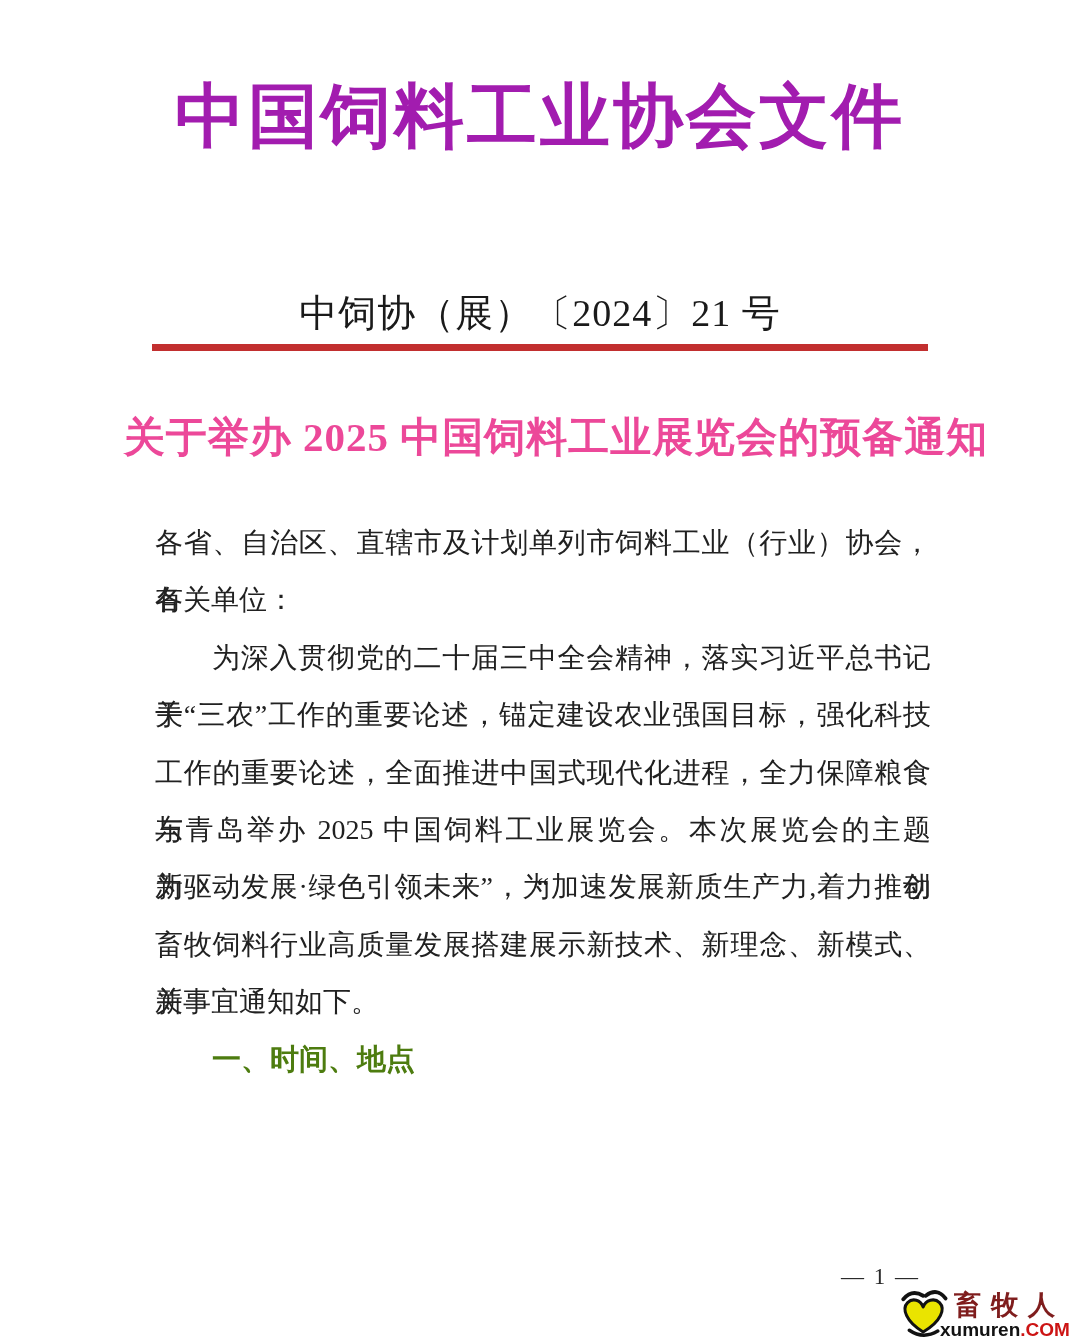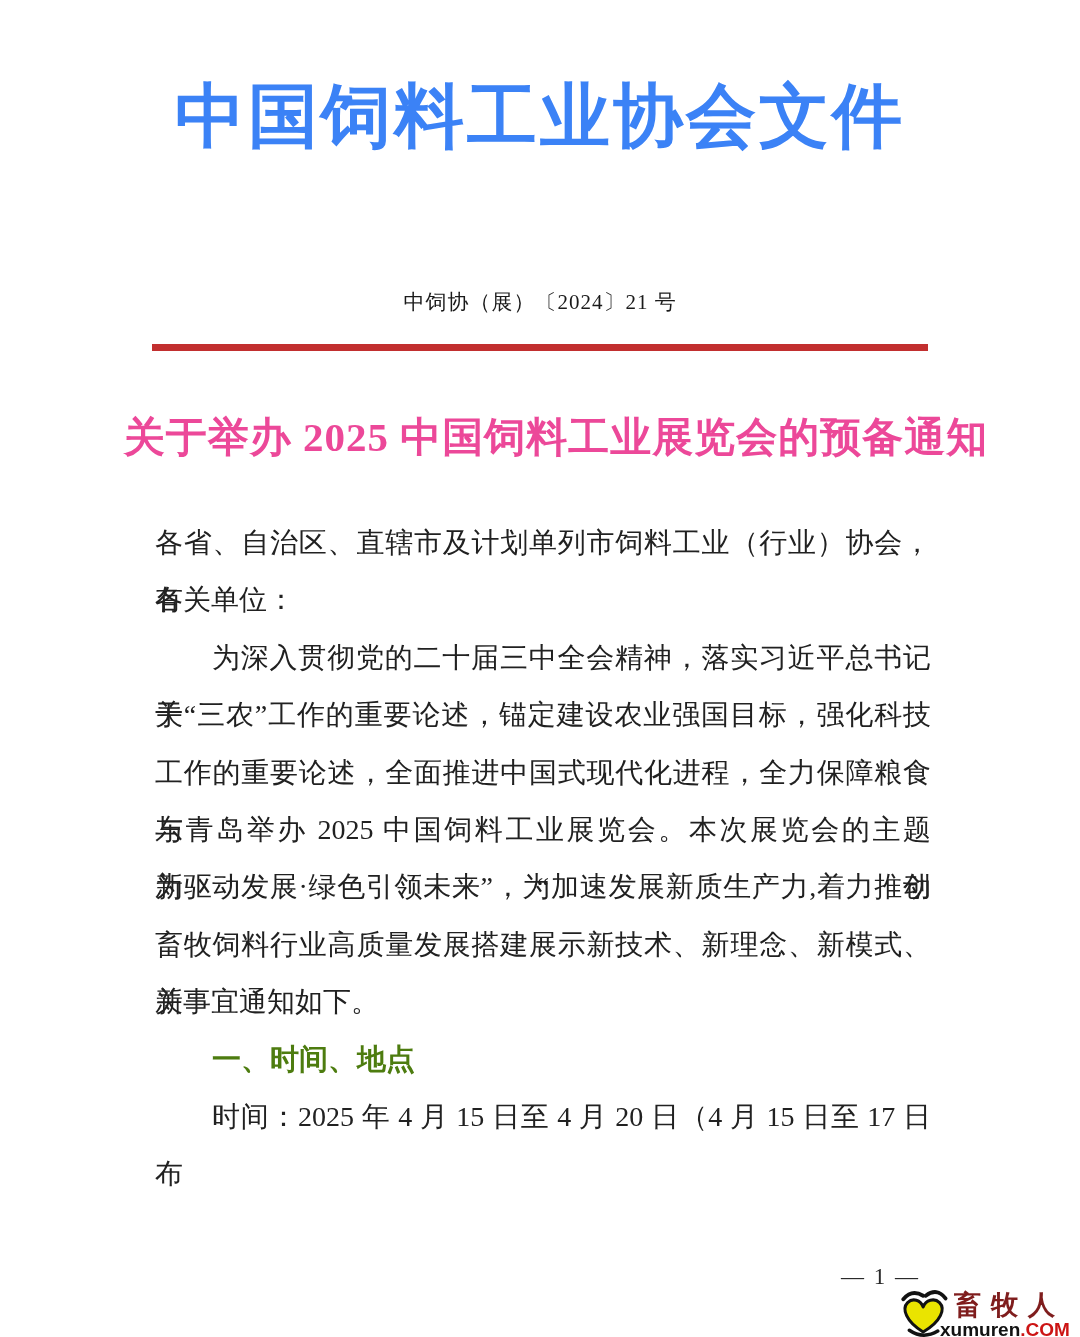--- a/index.html
+++ b/index.html
@@ -18,30 +18,30 @@
   }
   .header-title {
     position: absolute;
     top: 70px;
     left: 0;
     width: 100%;
     text-align: center;
     font-size: 70px;
     font-weight: bold;
     letter-spacing: 3px;
-    color: #3b82f6;
+    color: #a21caf;
     font-family: "Liberation Serif", serif;
   }
   .doc-number {
     position: absolute;
     top: 288px;
     left: 0;
     width: 100%;
     text-align: center;
-    font-size: 21px;
+    font-size: 38px;
     color: #1a1a1a;
     letter-spacing: 1px;
   }
   .red-rule {
     position: absolute;
     top: 344px;
     left: 152px;
     width: 776px;
     height: 7px;
     background: #c22f2f;
@@ -147,21 +147,20 @@
     <div class="line justify">各省、自治区、直辖市及计划单列市饲料工业（行业）协会，各</div>
     <div class="line">有关单位：</div>
     <div class="line justify indent">为深入贯彻党的二十届三中全会精神，落实习近平总书记关</div>
     <div class="line justify">于“三农”工作的重要论述，锚定建设农业强国目标，强化科技</div>
     <div class="line justify">工作的重要论述，全面推进中国式现代化进程，全力保障粮食与</div>
     <div class="line justify">东青岛举办 2025 中国饲料工业展览会。本次展览会的主题为“创</div>
     <div class="line justify">新驱动发展·绿色引领未来”，为加速发展新质生产力,着力推动</div>
     <div class="line justify">畜牧饲料行业高质量发展搭建展示新技术、新理念、新模式、新</div>
     <div class="line">关事宜通知如下。</div>
     <div class="line heading indent">一、时间、地点</div>
-    <div class="line justify indent">时间：2025 年 4 月 15 日至 4 月 20 日（4 月 15 日至 17 日布</div>
   </div>
 
   <div class="page-number">— 1 —</div>
 
   <div class="logo">
     <span>
       <svg width="52" height="50" viewBox="0 0 60 58" xmlns="http://www.w3.org/2000/svg">
         <path d="M6 13 Q 16 1 29 9" fill="none" stroke="#121212" stroke-width="4.5" stroke-linecap="round"></path>
         <path d="M32 9 Q 45 -1 55 12" fill="none" stroke="#121212" stroke-width="4.5" stroke-linecap="round"></path>
         <path d="M29 51 C 9 39 4 24 11 17 C 17 11 26 14 29 22 C 32 14 42 11 48 17 C 55 24 50 39 29 51 Z" fill="#eae400" stroke="#121212" stroke-width="3.5" stroke-linejoin="round"></path>

